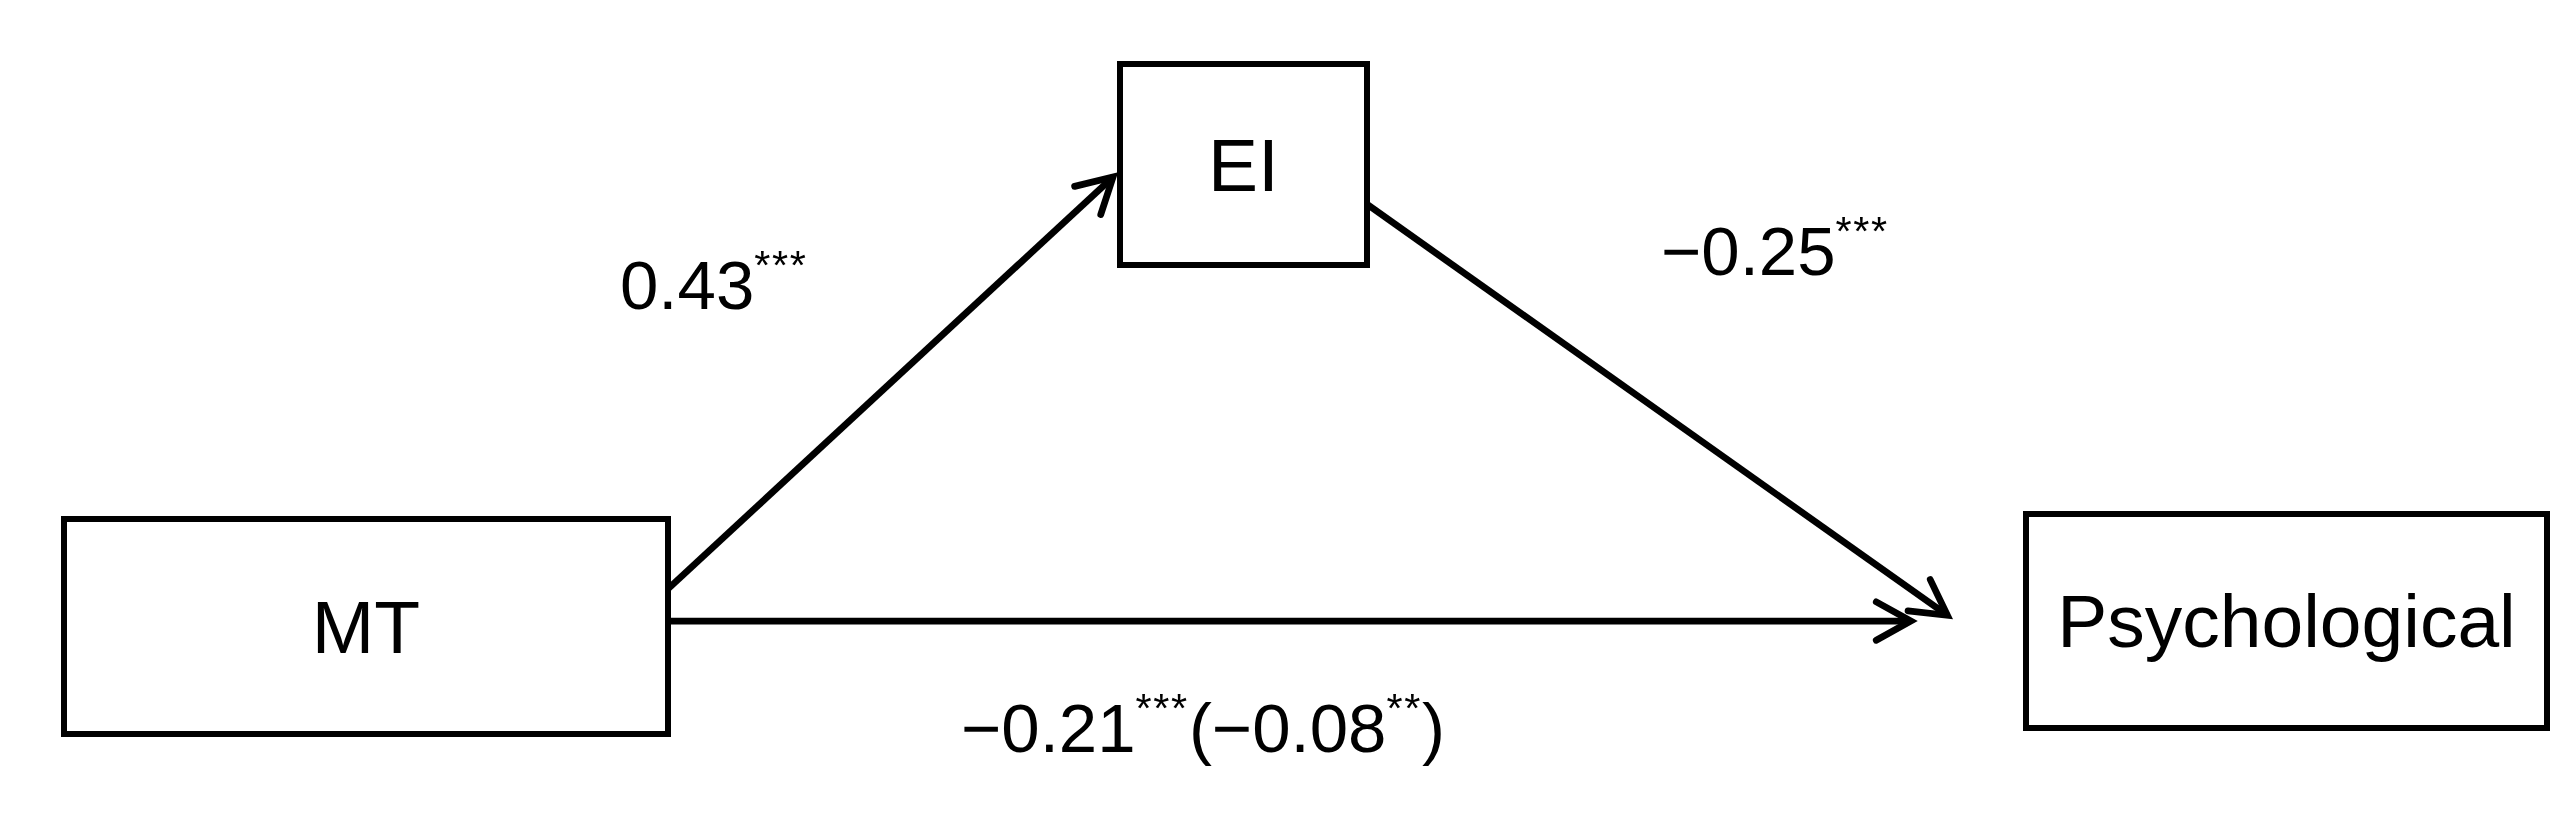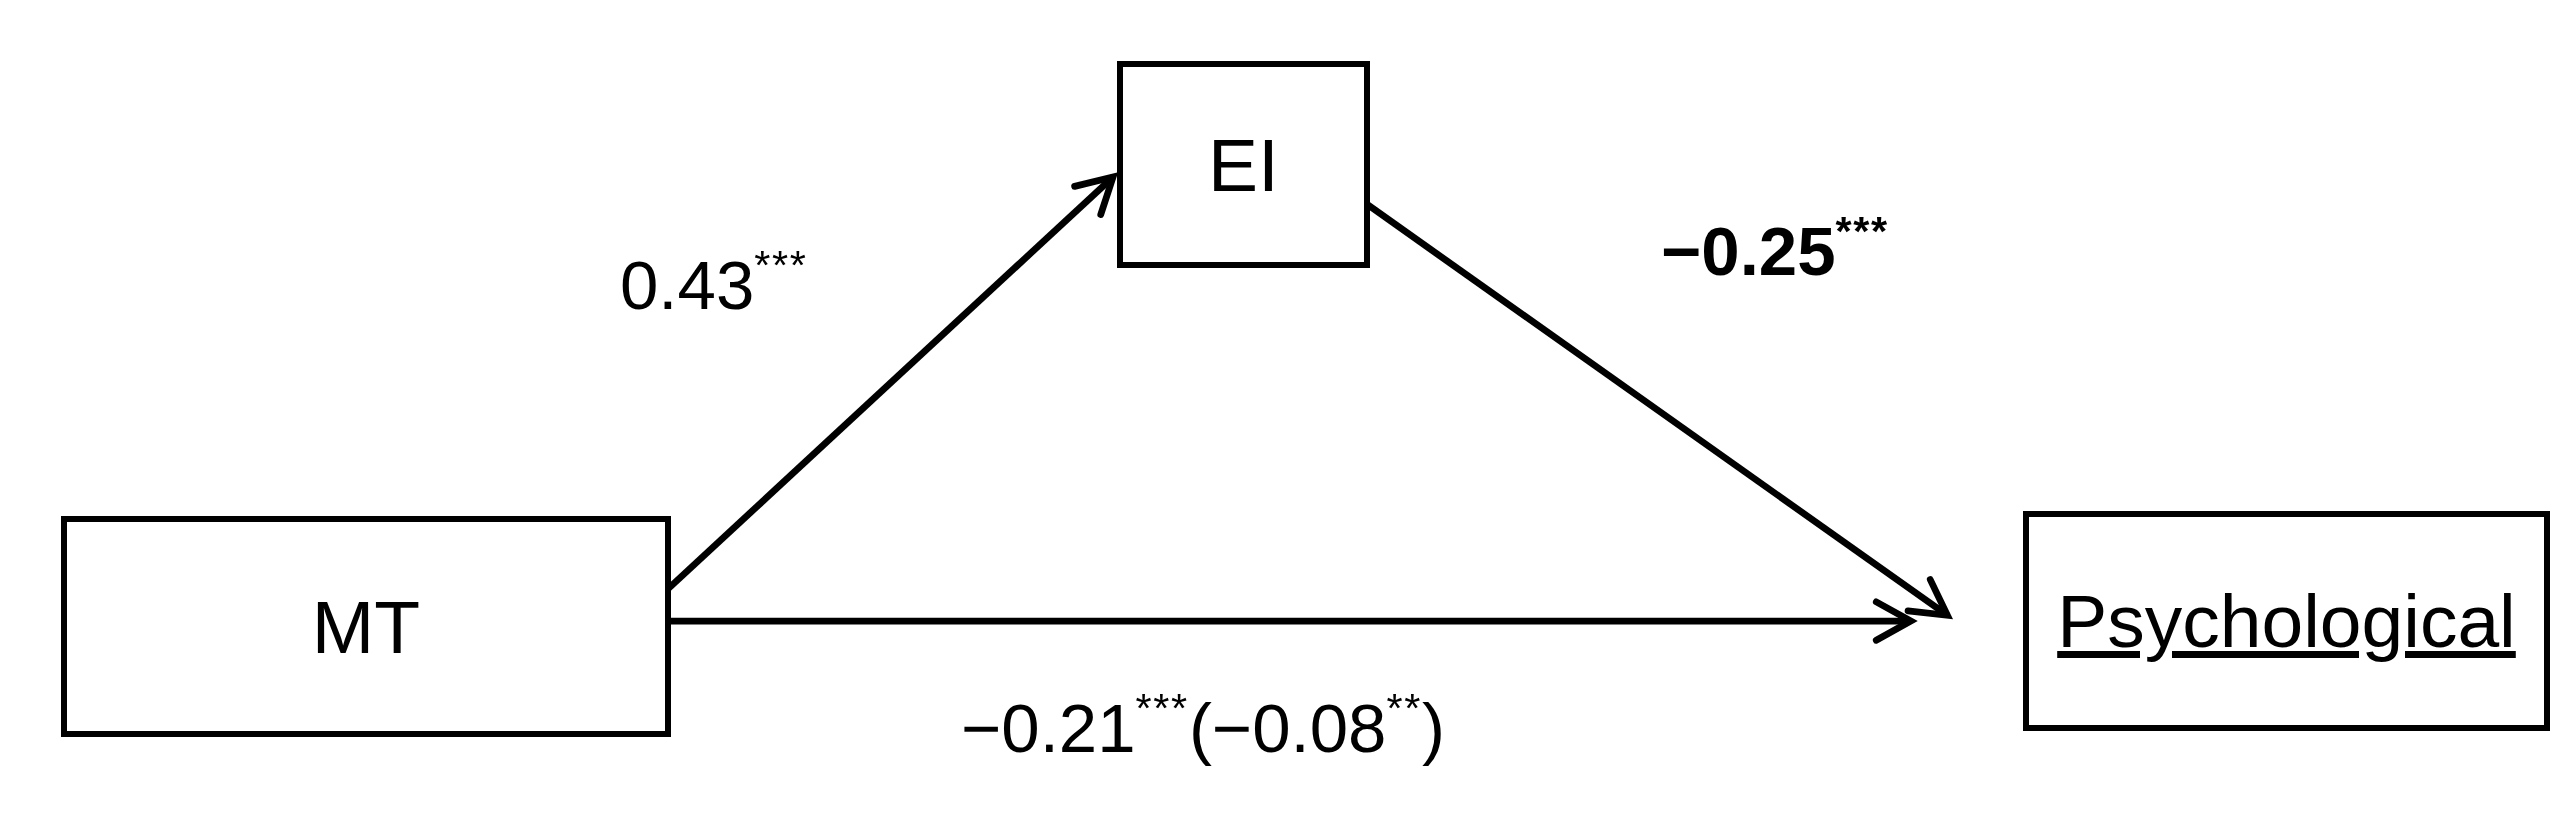--- a/index.html
+++ b/index.html
@@ -34,30 +34,30 @@
     background: #ffffff;
     display: flex;
     align-items: center;
     justify-content: center;
     text-align: center;
     font-size: 75px;
     line-height: 94px;
   }
   .node-mt      { left: 61px;   top: 516px; width: 610px; height: 221px; }
   .node-ei      { left: 1117px; top: 61px;  width: 253px; height: 207px; }
-  .node-outcome { left: 2023px; top: 511px; width: 527px; height: 220px; text-decoration: underline; }
+  .node-outcome { left: 2023px; top: 511px; width: 527px; height: 220px; }
   .node .line { display: block; }
   .coef-label {
     position: absolute;
     font-size: 69px;
     line-height: 1;
     white-space: nowrap;
   }
   .coef-a { left: 620px;  top: 245px; }
-  .coef-b { left: 1661px; top: 211px; font-weight: bold; }
+  .coef-b { left: 1661px; top: 211px; }
   .coef-c { left: 961px; top: 688px; }
   .sig {
     font-size: 60%;
     vertical-align: 0.72em;
     letter-spacing: 0.04em;
   }
 </style>
 </head>
 <body>
 

